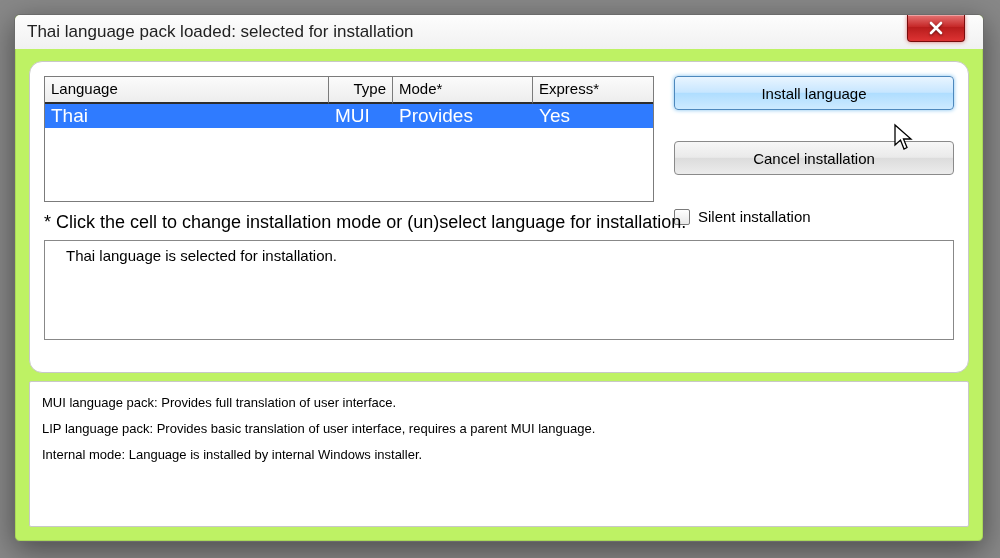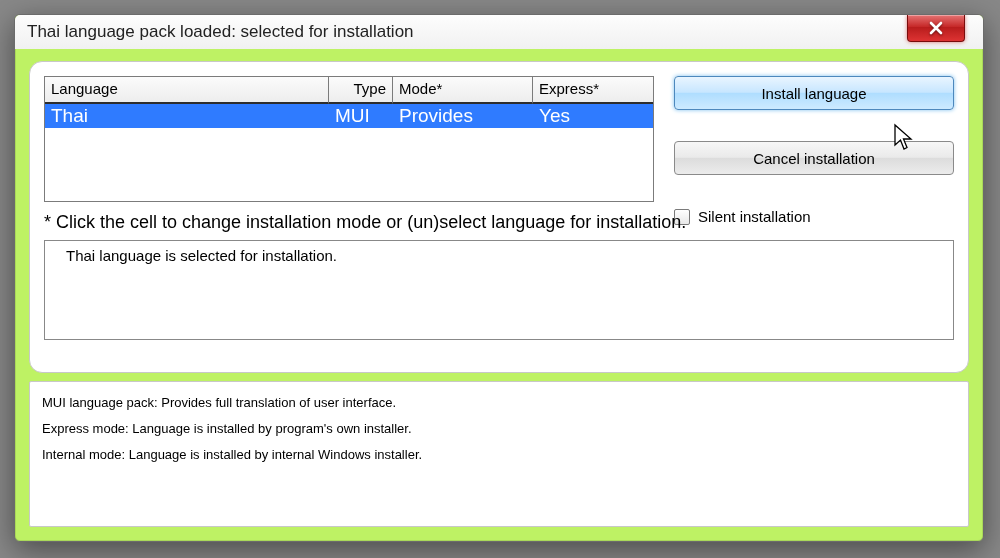--- a/index.html
+++ b/index.html
@@ -135,21 +135,21 @@
       <div class="hint">* Click the cell to change installation mode or (un)select language for installation.</div>
 
       <div class="status-box">
         <span>Thai language is selected for installation.</span>
       </div>
 
     </div>
 
     <div class="group2">
       <div class="info-line">MUI language pack: Provides full translation of user interface.</div>
-      <div class="info-line">Express mode: Language is installed by program's own installer.</div>
+      <div class="info-line">LIP language pack: Provides basic translation of user interface, requires a parent MUI language.</div>
       <div class="info-line">Internal mode: Language is installed by internal Windows installer.</div>
     </div>
 
   </div>
 
   <svg class="cursor" style="left:878px;top:108px" width="22" height="28" viewBox="0 0 22 28">
     <path d="M2 2 L2 22 L7.5 17 L11 26 L14 24.5 L10.5 16 L18 16 Z" fill="#fff" stroke="#000" stroke-width="1.3"></path>
   </svg>
 
 </div>

